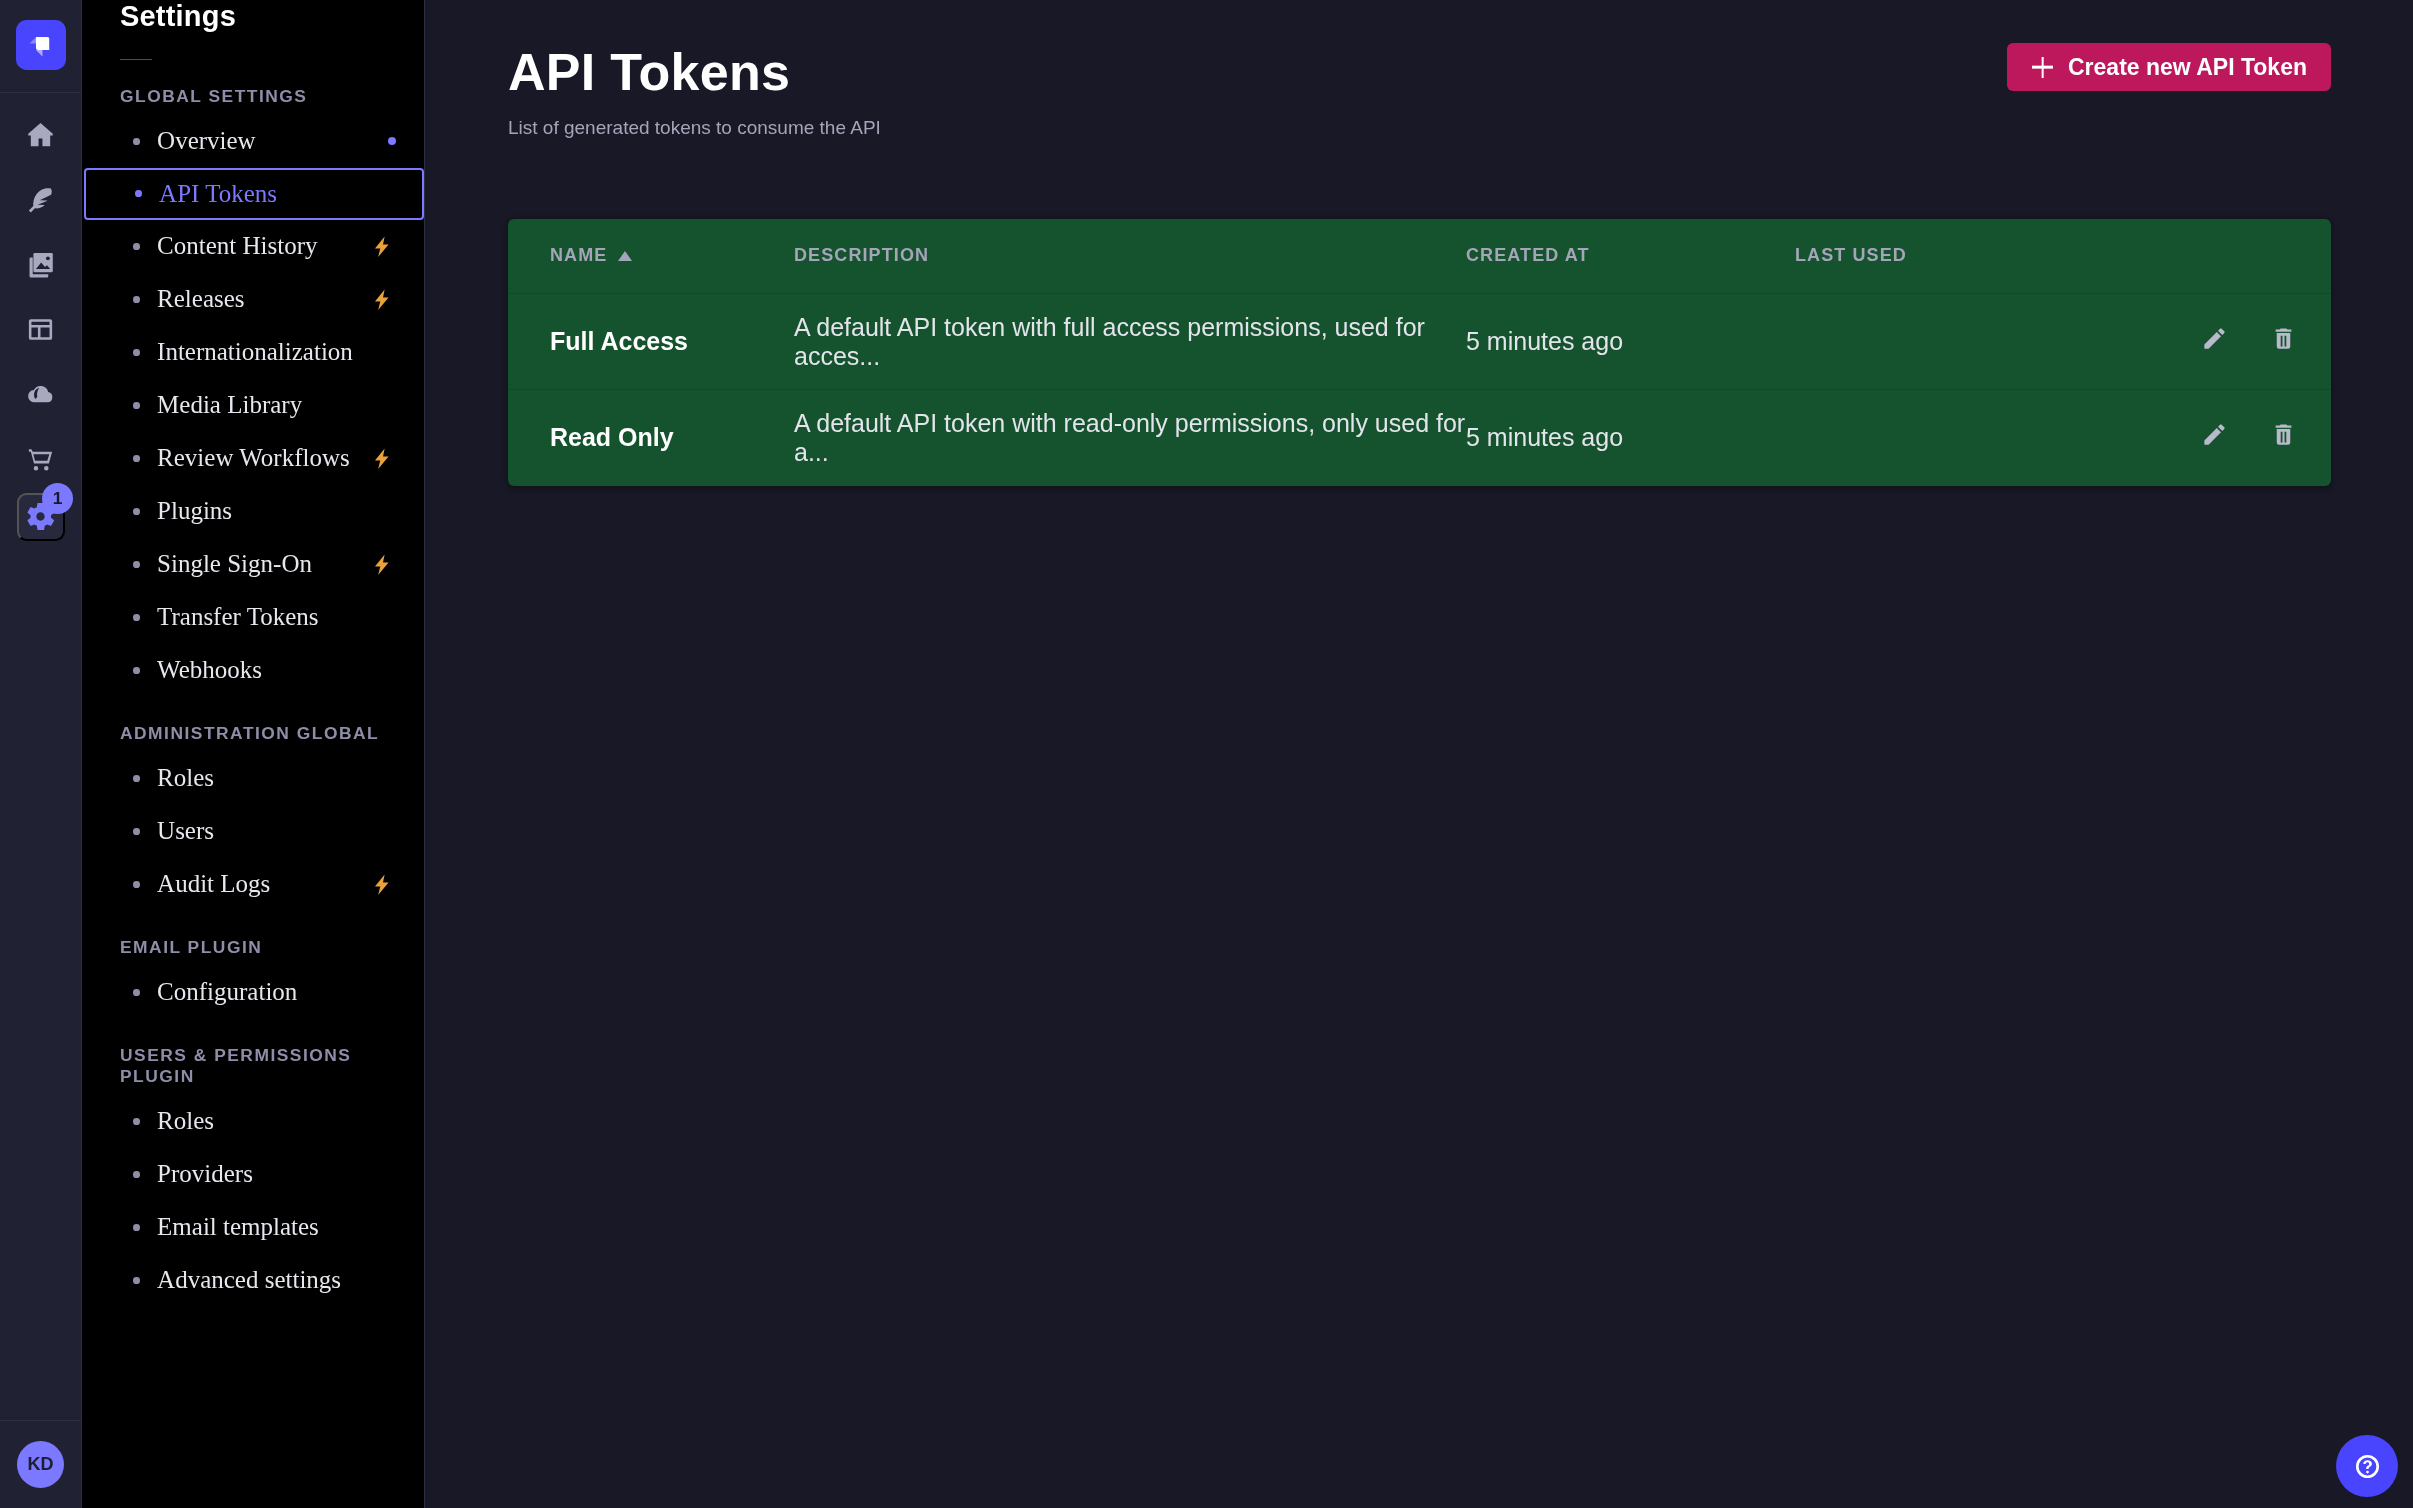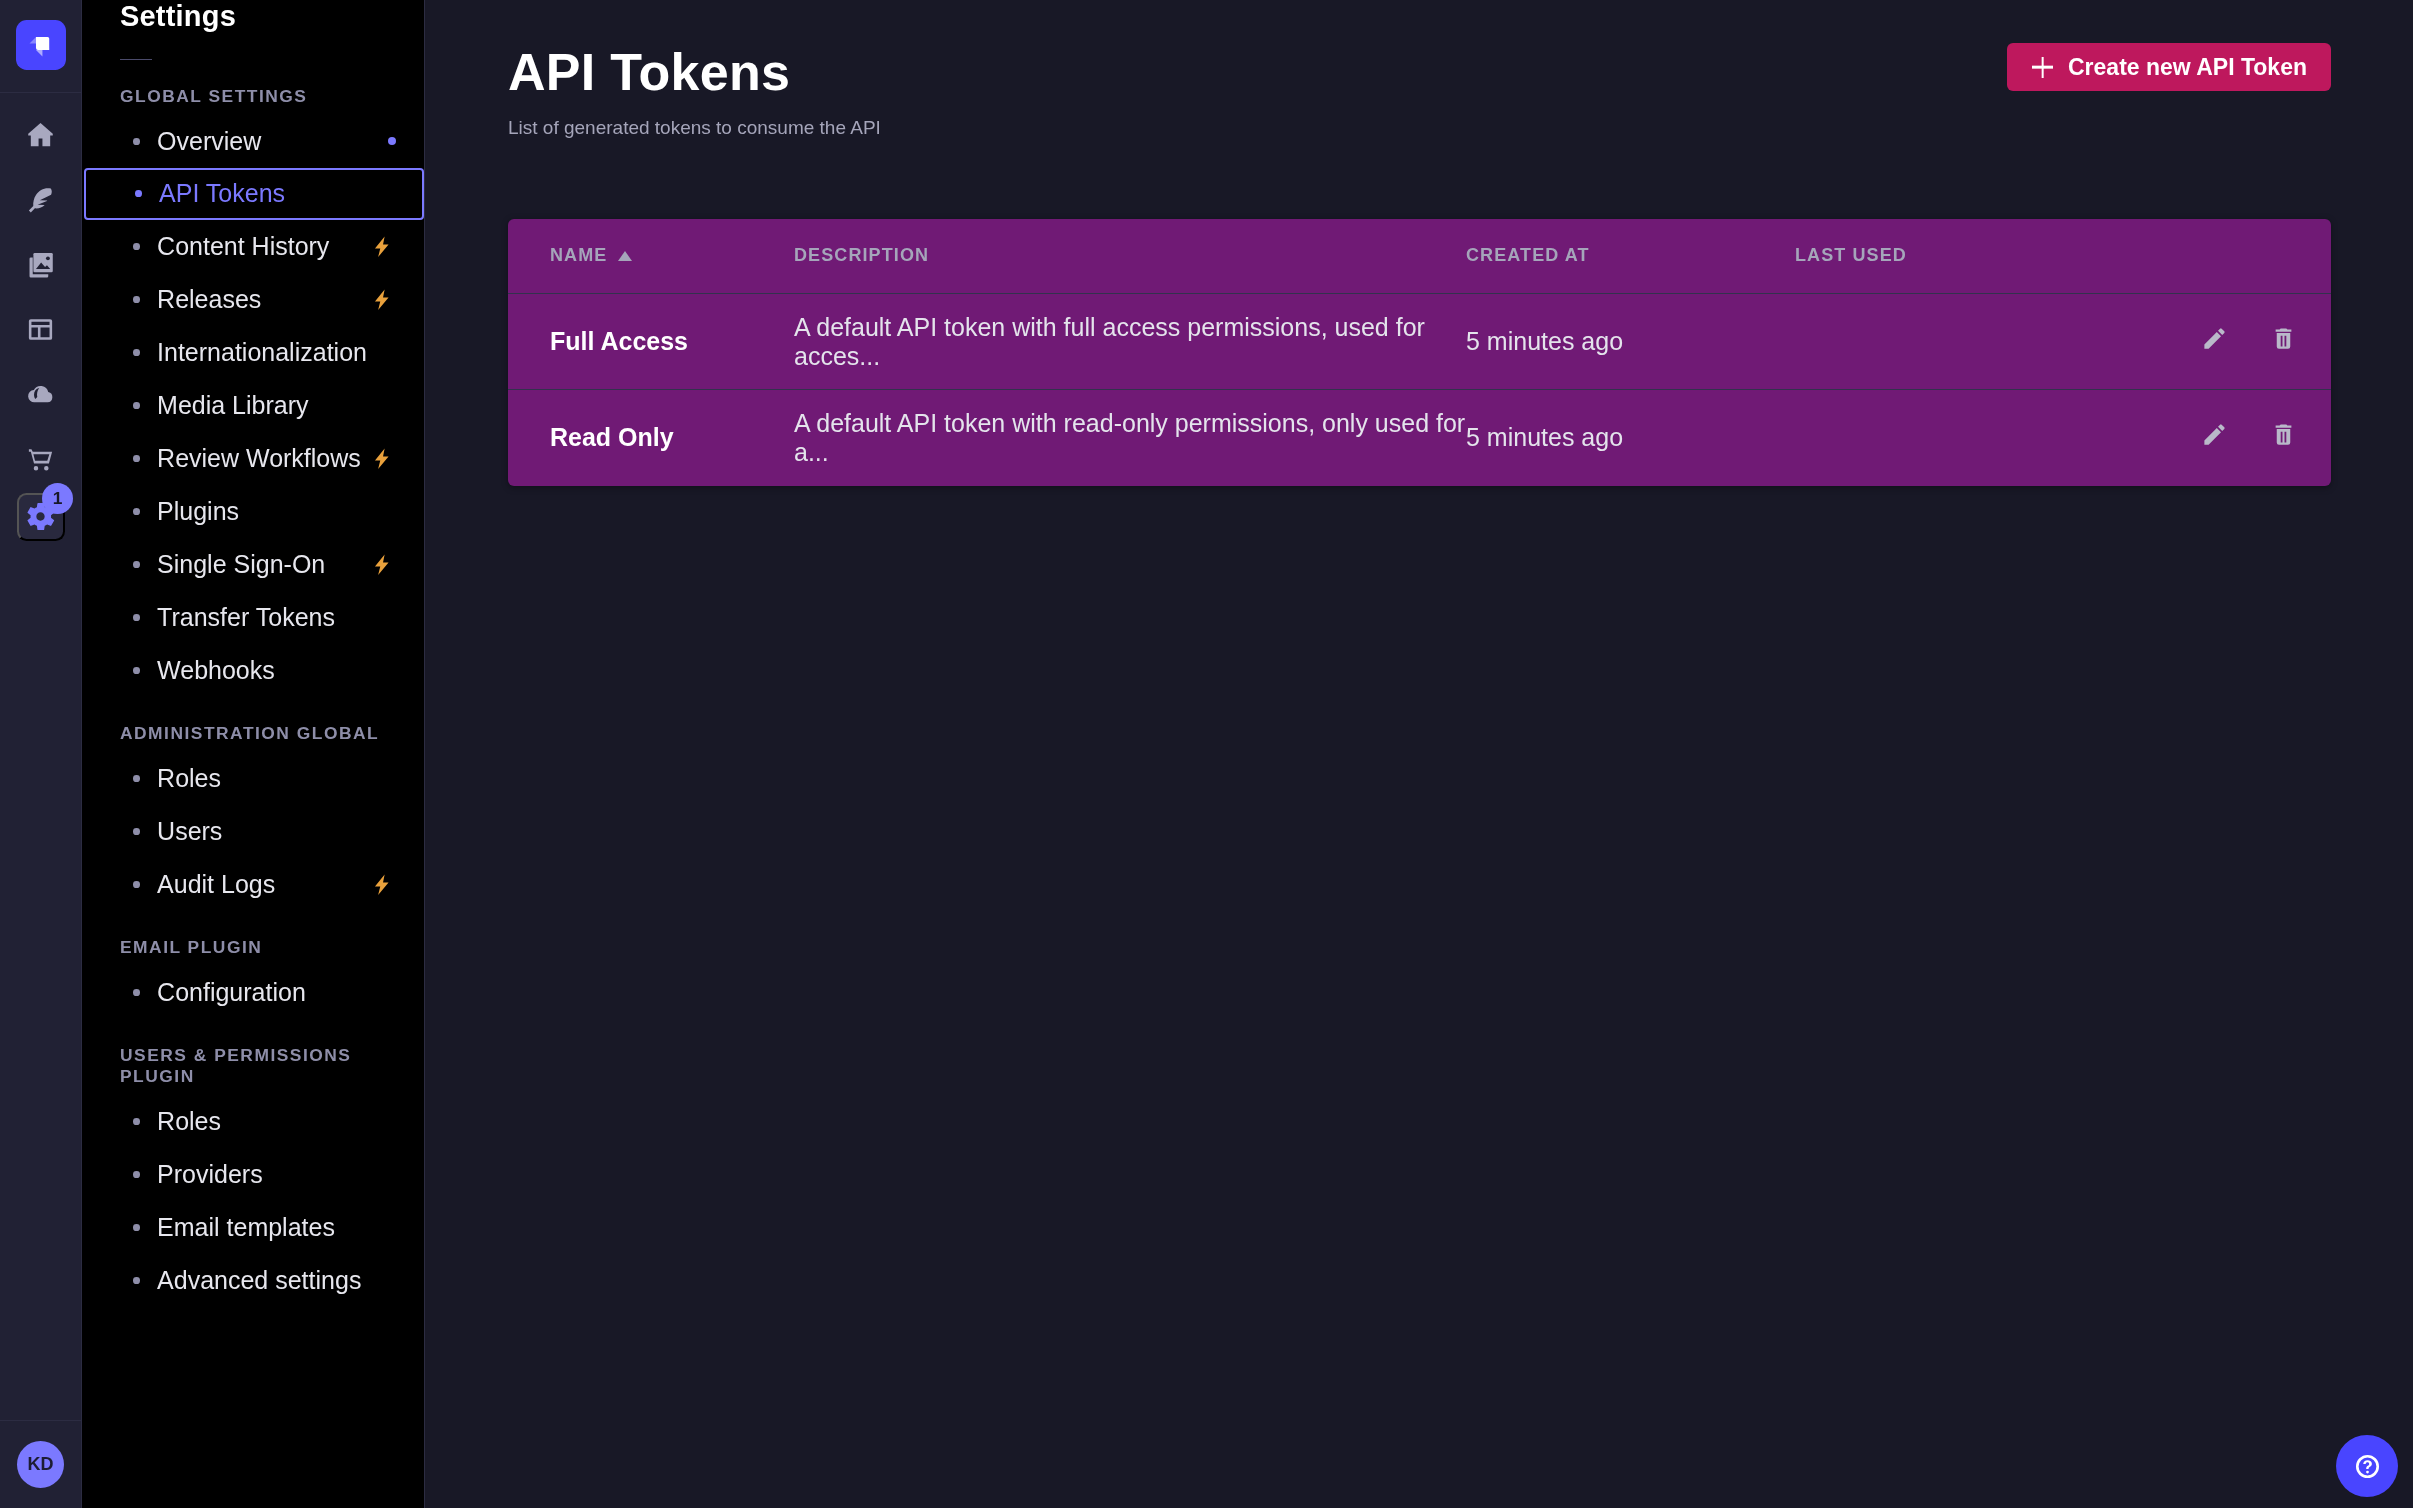--- a/index.html
+++ b/index.html
@@ -47,21 +47,21 @@
     width:343px; flex-shrink:0; background:#000000; border-right:0.7px solid #2c2c42;
     overflow:hidden;
   }
   .sidebar h1 { font-size:29px; font-weight:700; color:#ffffff; padding-left:38px; letter-spacing:0.2px; }
   .sidebar-hr { width:32px; height:1.3px; background:#4a4a6a; border:none; margin:25.5px 0 0 38px; }
   .nav-section { margin-top:26px; }
   .section-label {
     font-size:17.4px; font-weight:700; letter-spacing:1.5px; color:#8e8ea9;
     padding-left:38px; margin-bottom:8px;
   }
-  .nav-list { list-style:none; }
+  .nav-list { list-style:none;font-family:Liberation Serif, serif; }
   .nav-item {
     height:53px; display:flex; align-items:center; padding-left:51px; position:relative;
     cursor:pointer; color:#e7e7ee; font-size:25px;
   }
   .bullet { width:6.7px; height:6.7px; border-radius:50%; background:#8e8ea9; margin-right:17.4px; flex-shrink:0; }
   .nav-item.selected {
     color:#7b79ff; border:2px solid #7b79ff; border-radius:4px;
     margin:0 0 0 2px; padding-left:49px; height:52px;
   }
   .nav-item.selected .bullet { background:#7b79ff; }
@@ -78,21 +78,21 @@
     display:flex; align-items:center; gap:13.4px; background:#be185d; color:#ffffff;
     border:none; border-radius:6px; height:48px; padding:0 24px; font-size:23px; font-weight:600;
     font-family:"Liberation Sans", sans-serif; cursor:pointer; margin-top:1.3px;
   }
   .plus-icon { width:24px; height:24px; position:relative; }
   .plus-icon::before, .plus-icon::after { content:""; position:absolute; background:#ffffff; }
   .plus-icon::before { left:50%; top:1.3px; bottom:1.3px; width:2.7px; transform:translateX(-50%); }
   .plus-icon::after { top:50%; left:1.3px; right:1.3px; height:2.7px; transform:translateY(-50%); }
 
   .card {
-    margin-top:80px; background:#701a75; border-radius:6px;
+    margin-top:80px; background:#14532d; border-radius:6px;
     box-shadow:0 1.3px 6.7px rgba(0,0,0,.35); overflow:hidden;
   }
   table { width:100%; border-collapse:collapse; table-layout:fixed; }
   col.c-name { width:286px; } col.c-desc { width:672px; } col.c-created { width:329px; }
   col.c-last { width:288px; } col.c-actions { width:auto; }
   thead th {
     height:75px; text-align:left; font-size:18px; font-weight:700; letter-spacing:1.1px;
     color:#a5a5ba; border-bottom:0.7px solid #32324d; vertical-align:middle;
   }
   th:first-child, td:first-child { padding-left:42px; }

